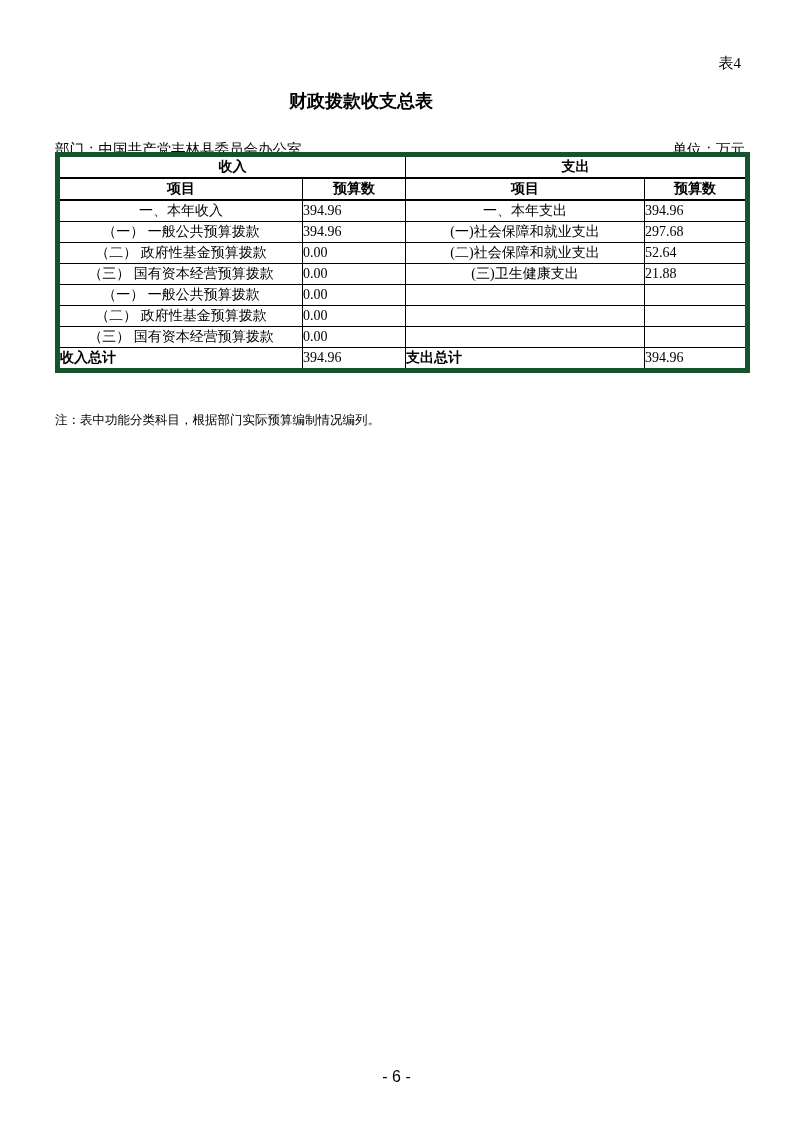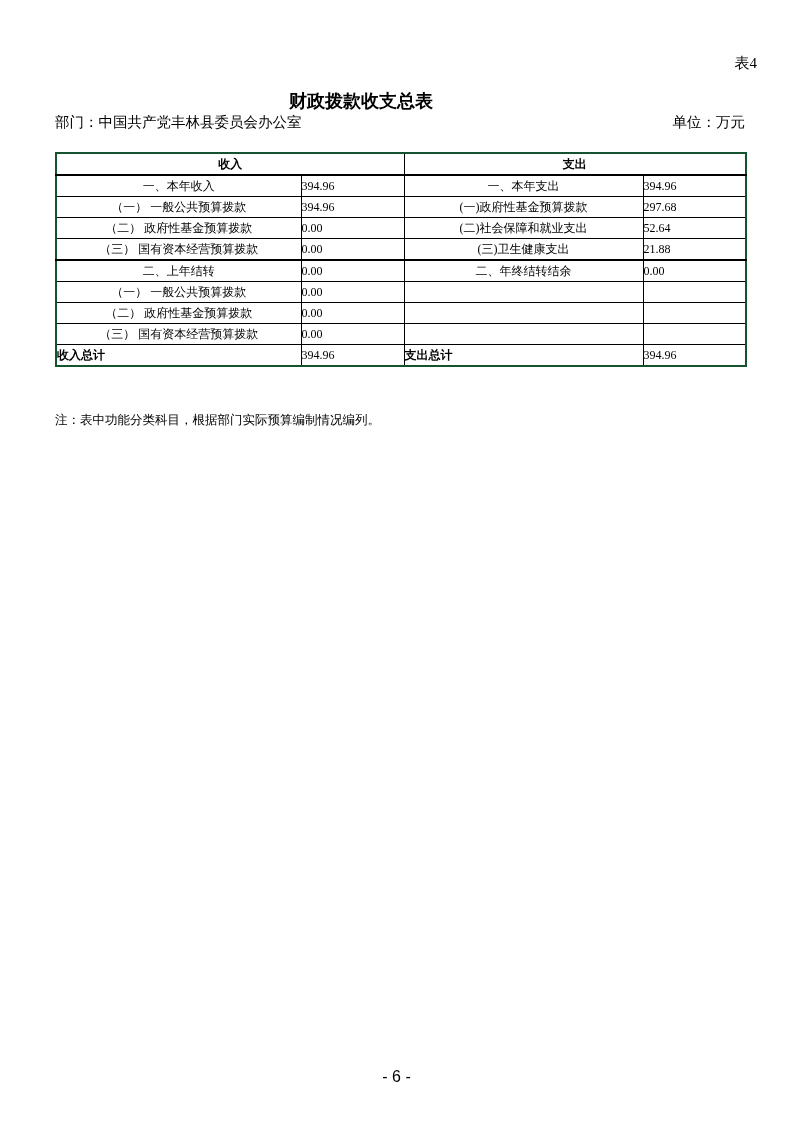--- a/index.html
+++ b/index.html
@@ -5,39 +5,39 @@
   html, body { margin: 0; padding: 0; }
   body {
     width: 793px; height: 1122px;
     background: #ffffff;
     color: #000000;
     font-family: "Liberation Serif", "DejaVu Serif", serif;
     position: relative;
     overflow: hidden;
   }
   .sheet-label {
-    position: absolute; top: 54px; right: 36px;
+    position: absolute; top: 54px; right: 52px;
     font-size: 15px;
   }
   .doc-title {
     position: absolute; top: 89px; left: 0; width: 722px;
     text-align: center; font-size: 18px; font-weight: bold;
   }
   .meta-row {
-    position: absolute; top: 113px; left: 55px; width: 690px;
+    position: absolute; top: 140px; left: 55px; width: 690px;
     display: flex; justify-content: space-between;
     font-size: 14.5px;
   }
   table.budget {
     position: absolute; top: 152px; left: 55px;
     width: 690px;
     border-collapse: collapse;
     table-layout: fixed;
-    border: 2px solid #14532d;
-    font-size: 12px;
+    border: 5px solid #14532d;
+    font-size: 14px;
   }
   table.budget th, table.budget td {
     border: 1px solid #000;
     height: 20px;
     line-height: 20px;
     padding: 0;
     overflow: hidden;
     white-space: nowrap;
   }
   table.budget thead th {
@@ -77,51 +77,51 @@
     <col style="width:245px">
       <col style="width:103px">
       <col style="width:239px">
       <col style="width:103px">
   </colgroup>
   <thead>
     <tr>
       <th colspan="2">收入</th>
       <th colspan="2">支出</th>
     </tr>
+    <tr>
+      <th>项目</th>
+      <th>预算数</th>
+      <th>项目</th>
+      <th>预算数</th>
+    </tr>
   </thead>
   <tbody id="table-rows">
       <tr>
         <td class="item">一、本年收入</td>
         <td class="num">394.96</td>
         <td class="item">一、本年支出</td>
         <td class="num">394.96</td>
       </tr>
       <tr>
         <td class="item">（一） 一般公共预算拨款</td>
         <td class="num">394.96</td>
-        <td class="item">(一)政府性基金预算拨款</td>
+        <td class="item">(一)社会保障和就业支出</td>
         <td class="num">297.68</td>
       </tr>
       <tr>
         <td class="item">（二） 政府性基金预算拨款</td>
         <td class="num">0.00</td>
         <td class="item">(二)社会保障和就业支出</td>
         <td class="num">52.64</td>
       </tr>
       <tr>
         <td class="item">（三） 国有资本经营预算拨款</td>
         <td class="num">0.00</td>
         <td class="item">(三)卫生健康支出</td>
         <td class="num">21.88</td>
-      </tr>
-      <tr class="group-start">
-        <td class="item">二、上年结转</td>
-        <td class="num">0.00</td>
-        <td class="item">二、年终结转结余</td>
-        <td class="num">0.00</td>
       </tr>
       <tr>
         <td class="item">（一） 一般公共预算拨款</td>
         <td class="num">0.00</td>
         <td class="item"></td>
         <td class="num"></td>
       </tr>
       <tr>
         <td class="item">（二） 政府性基金预算拨款</td>
         <td class="num">0.00</td>

